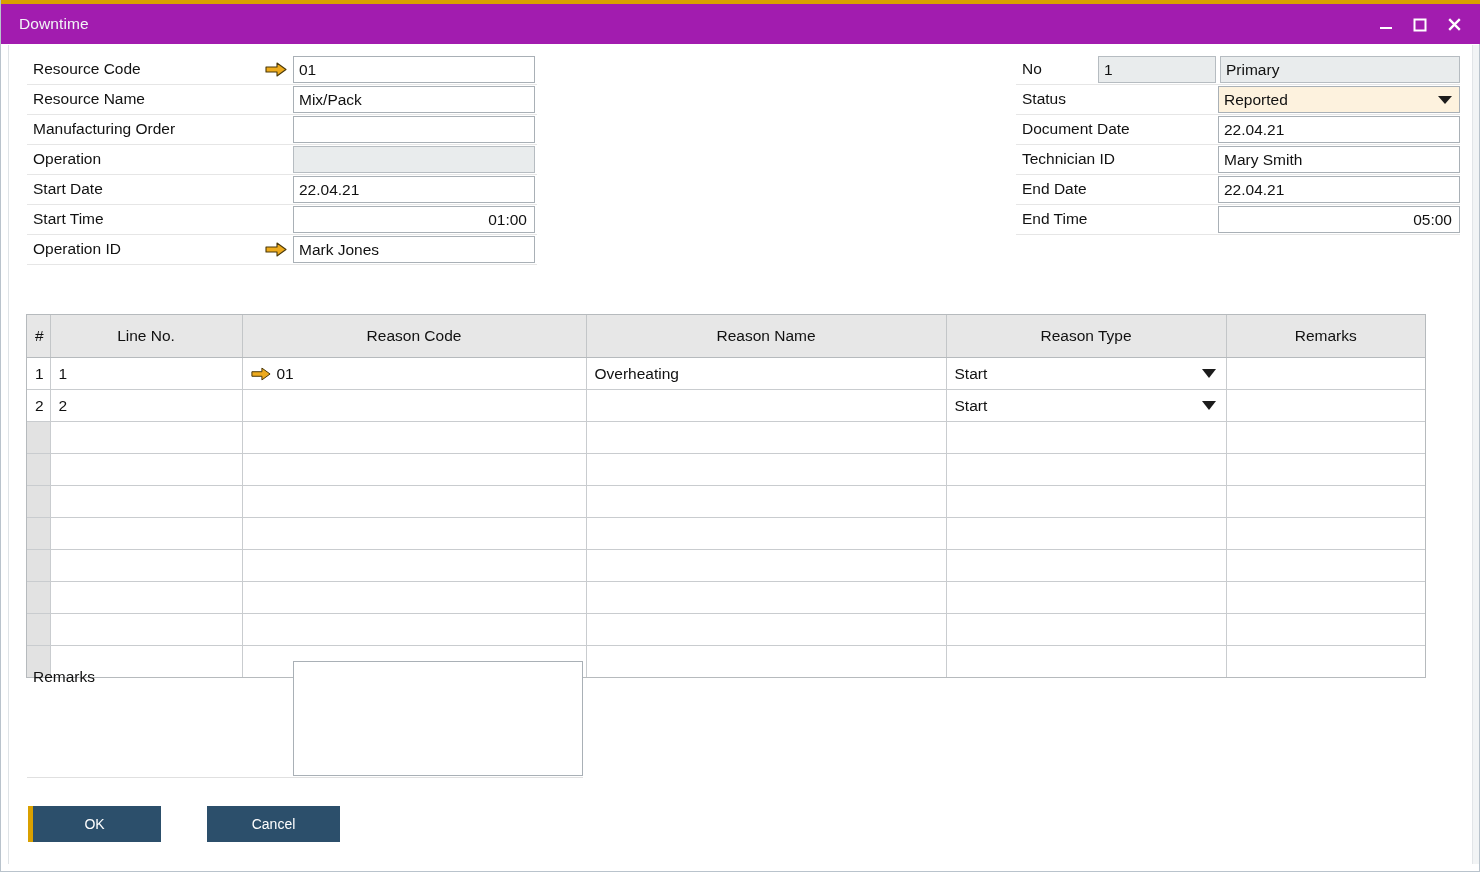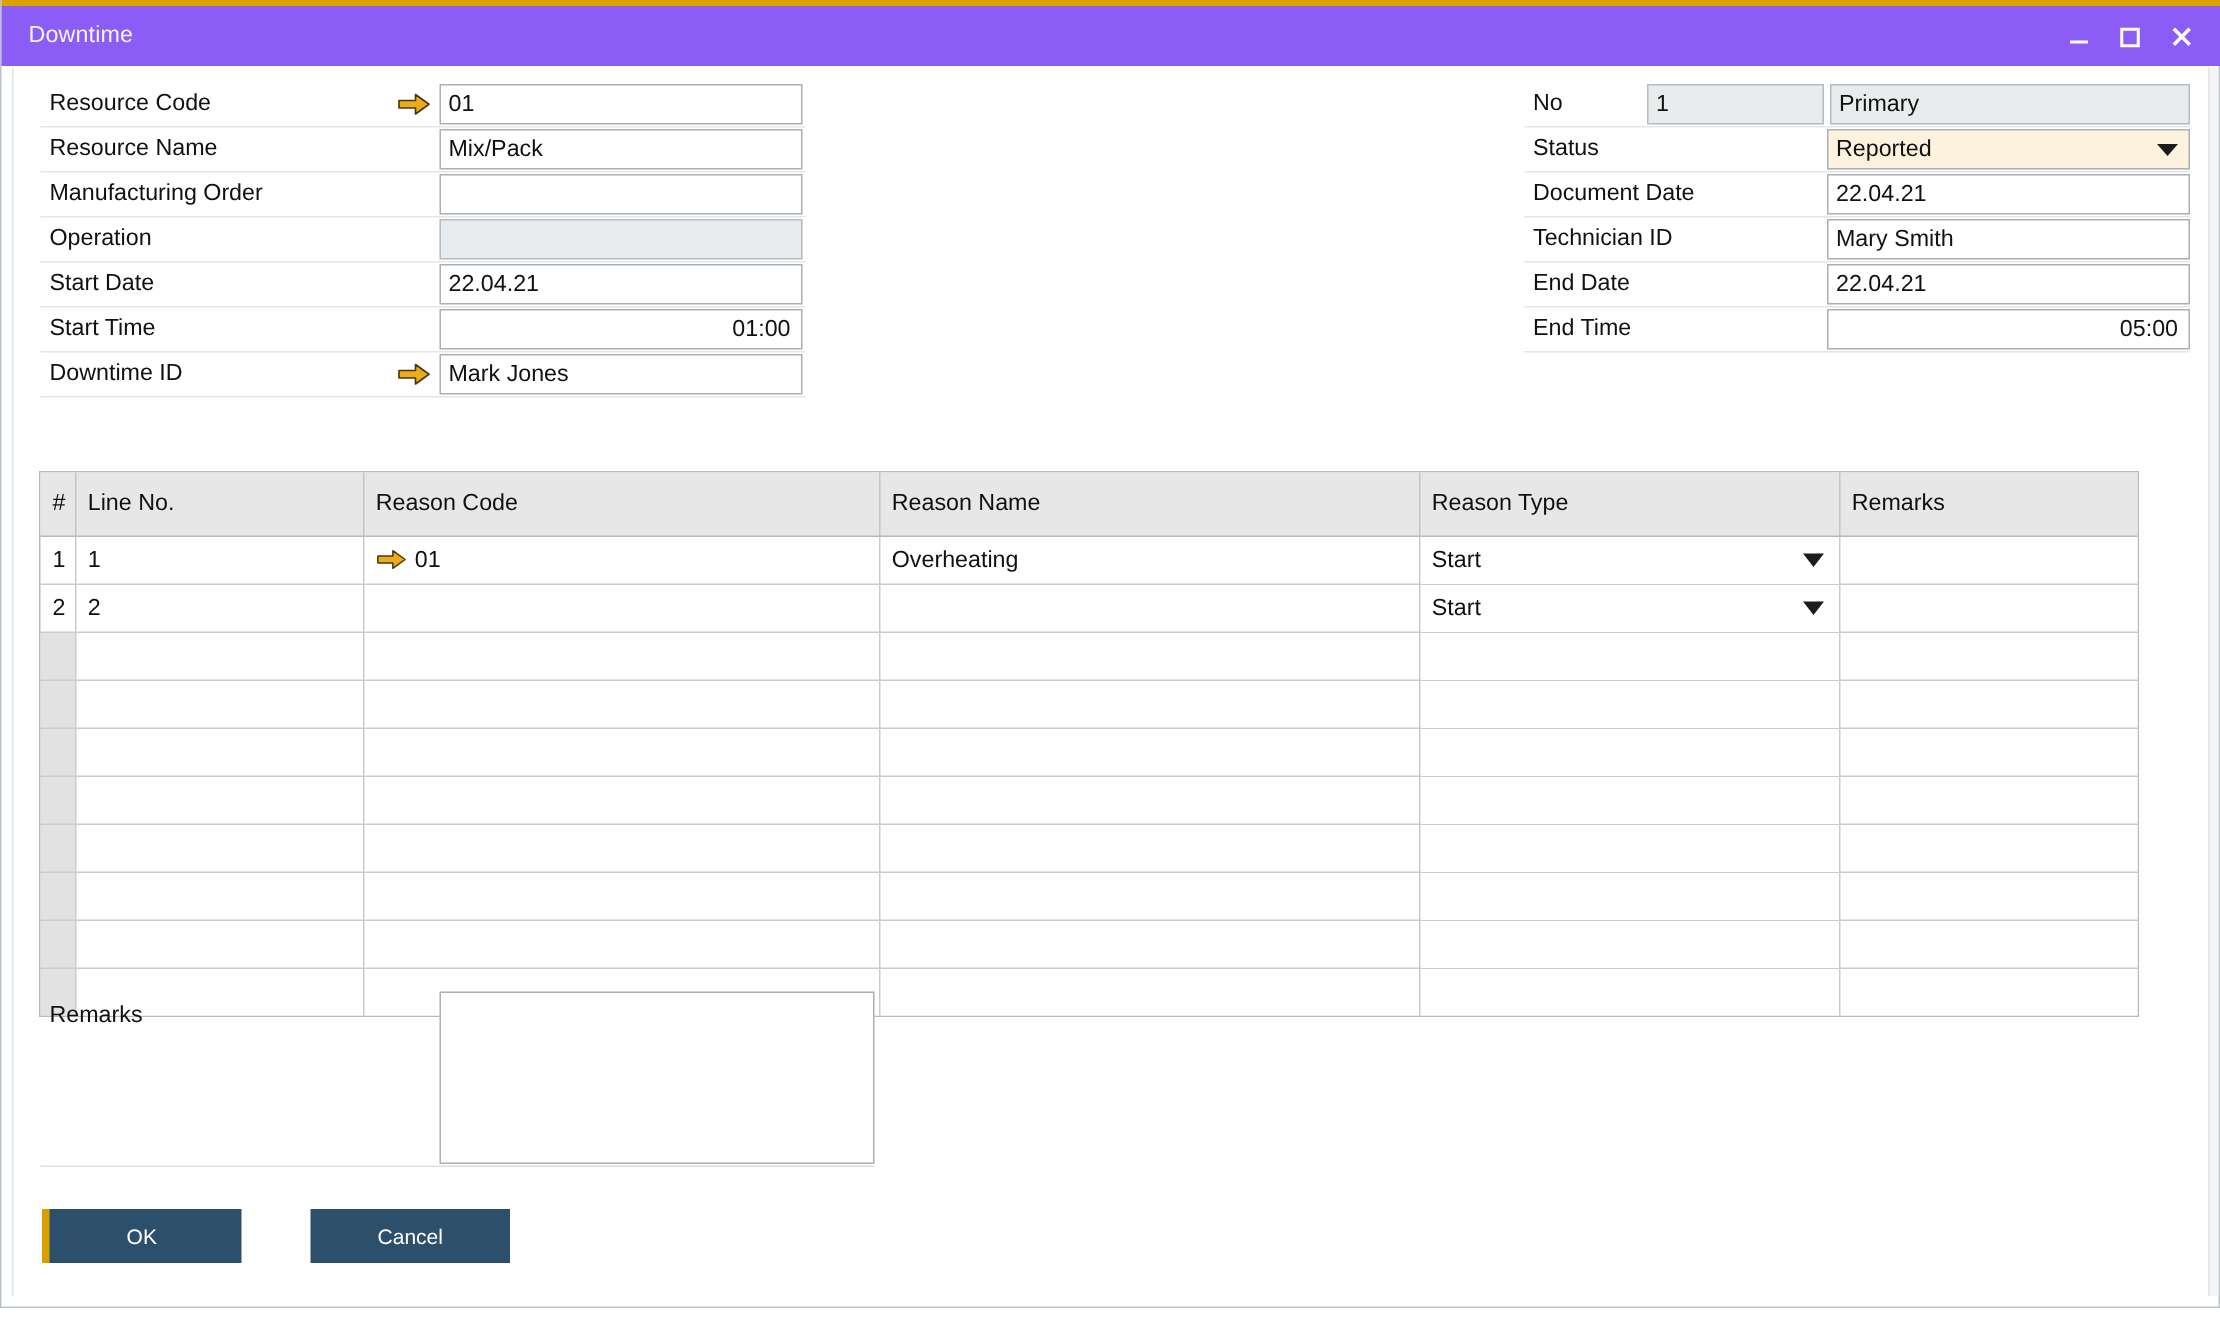--- a/index.html
+++ b/index.html
@@ -33,21 +33,21 @@
     width: 1480px;
     height: 4px;
     background: #d9a000;
     z-index: 5;
   }
   .titlebar {
     position: absolute;
     left: 0; top: 4px;
     width: 1480px;
     height: 40px;
-    background: #8b5cf6;
+    background: #a21caf;
     color: #ffffff;
   }
   .titlebar-text {
     position: absolute;
     left: 18px;
     top: 11px;
     font-size: 15.5px;
     letter-spacing: .1px;
     color: #f2f5f7;
   }
@@ -177,21 +177,21 @@
   }
   table.gridtable {
     border-collapse: collapse;
     width: 100%;
     table-layout: fixed;
     font-size: 15.5px;
   }
   table.gridtable th {
     background: #e7e7e7;
     font-weight: normal;
-    text-align: left;
+    text-align: center;
     height: 42px;
     padding: 0 8px;
     border-right: 1px solid #c3c6c8;
     border-bottom: 1px solid #b6babd;
     color: #111111;
     font-size: 15.5px;
     vertical-align: middle;
   }
   table.gridtable th.c-idx { text-align: left; padding: 0 0 0 8px; }
   table.gridtable td {
@@ -364,21 +364,21 @@
         <span class="flabel">Start Date</span>
         <div class="fbox">22.04.21</div>
       </div>
 
       <div class="frow">
         <span class="flabel">Start Time</span>
         <div class="fbox numeric">01:00</div>
       </div>
 
       <div class="frow">
-        <span class="flabel">Downtime ID</span>
+        <span class="flabel">Operation ID</span>
         <span class="linkarrow">
           <svg width="22" height="15" viewBox="0 0 22 15">
             <path d="M1 5 H12 V1 L21 7.5 L12 14 V10 H1 Z" fill="#edaa1d" stroke="#4a3808" stroke-width="1.1" stroke-linejoin="round"></path>
           </svg>
         </span>
         <div class="fbox">Mark Jones</div>
       </div>
 
     </div>
 

